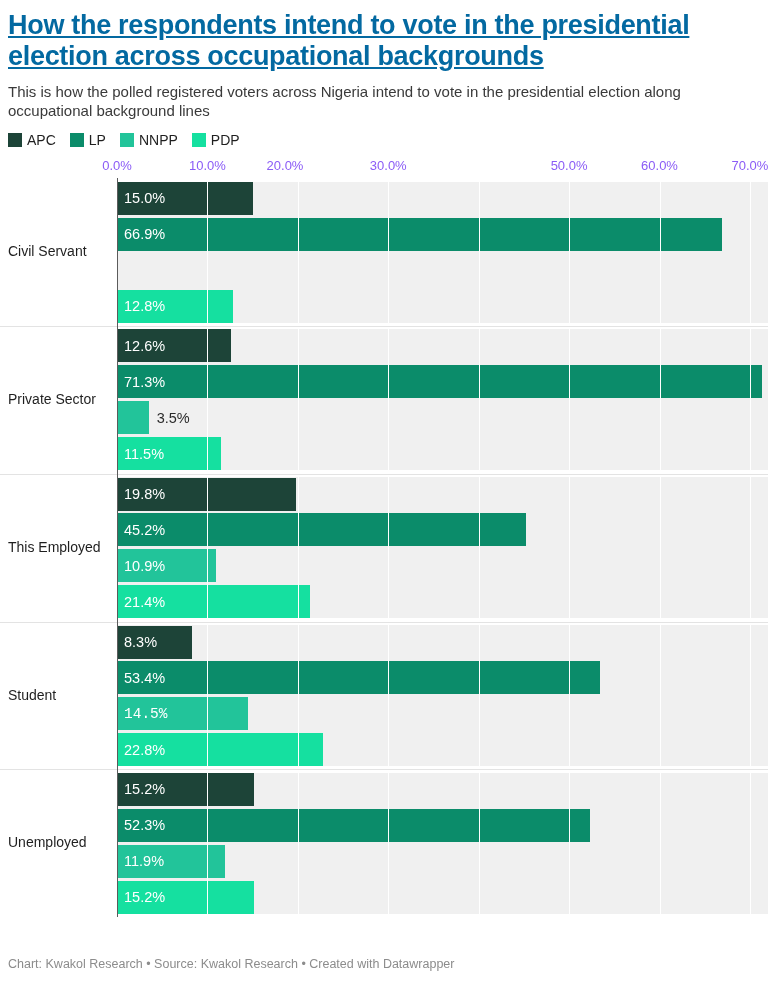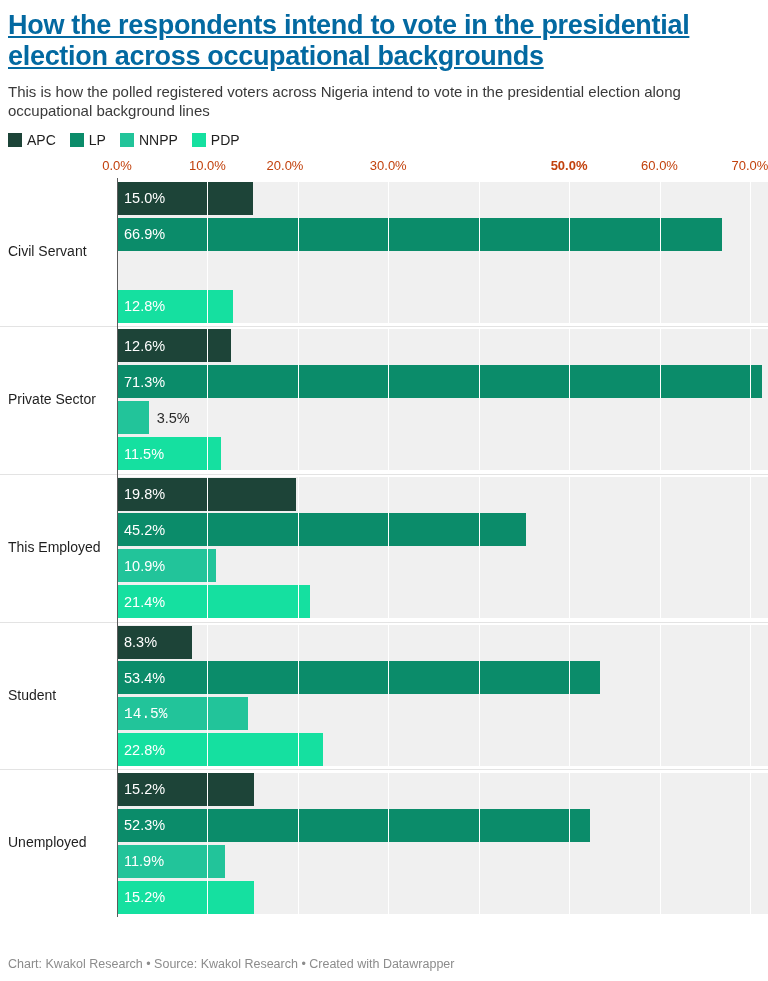--- a/index.html
+++ b/index.html
@@ -71,21 +71,21 @@
   }
   #axis-labels {
     position: relative;
     height: 20px;
     margin-left: 0;
   }
   .axis-tick-label {
     position: absolute;
     top: 0;
     font-size: 13px;
-    color: #c2410c;
+    color: #8b5cf6;
     transform: translateX(-50%);
     white-space: nowrap;
   }
 
   #plot-body {
     position: relative;
     margin-left: 117px;
     width: 651px;
     height: 739px;
     background: #ffffff;
@@ -208,21 +208,21 @@
       </div>
     </div>
 
   <div id="plot-wrap">
     <div id="axis-labels">
         <div class="axis-tick-label" style="left: 117px;">0.0%</div>
         <div class="axis-tick-label" style="left: 207.417px;">10.0%</div>
         <div class="axis-tick-label" style="left: 285px;">20.0%</div>
         <div class="axis-tick-label" style="left: 388.25px;">30.0%</div>
         <div class="axis-tick-label" style="left: 478.667px; margin-top: 34px;">40.0%</div>
-        <div class="axis-tick-label" style="left: 569.083px; font-weight: bold;">50.0%</div>
+        <div class="axis-tick-label" style="left: 569.083px;">50.0%</div>
         <div class="axis-tick-label" style="left: 659.5px;">60.0%</div>
         <div class="axis-tick-label" style="left: 749.917px;">70.0%</div>
       </div>
     <div id="plot-body">
         <div class="cat-group" style="top: 0px; height: 147.8px;">
           <div class="cat-band" style="background: rgb(240, 240, 240); top: 3.4px; height: 141px; bottom: auto;"></div>
           <div class="cat-label" style="top: 64.9px;">Civil Servant</div>
           <div class="bar-row" style="top: 3.4px; height: 33px;">
             <div class="bar" style="width: 135.625px; background: rgb(29, 68, 56);"></div>
             <span class="bar-value inside">15.0%</span>

